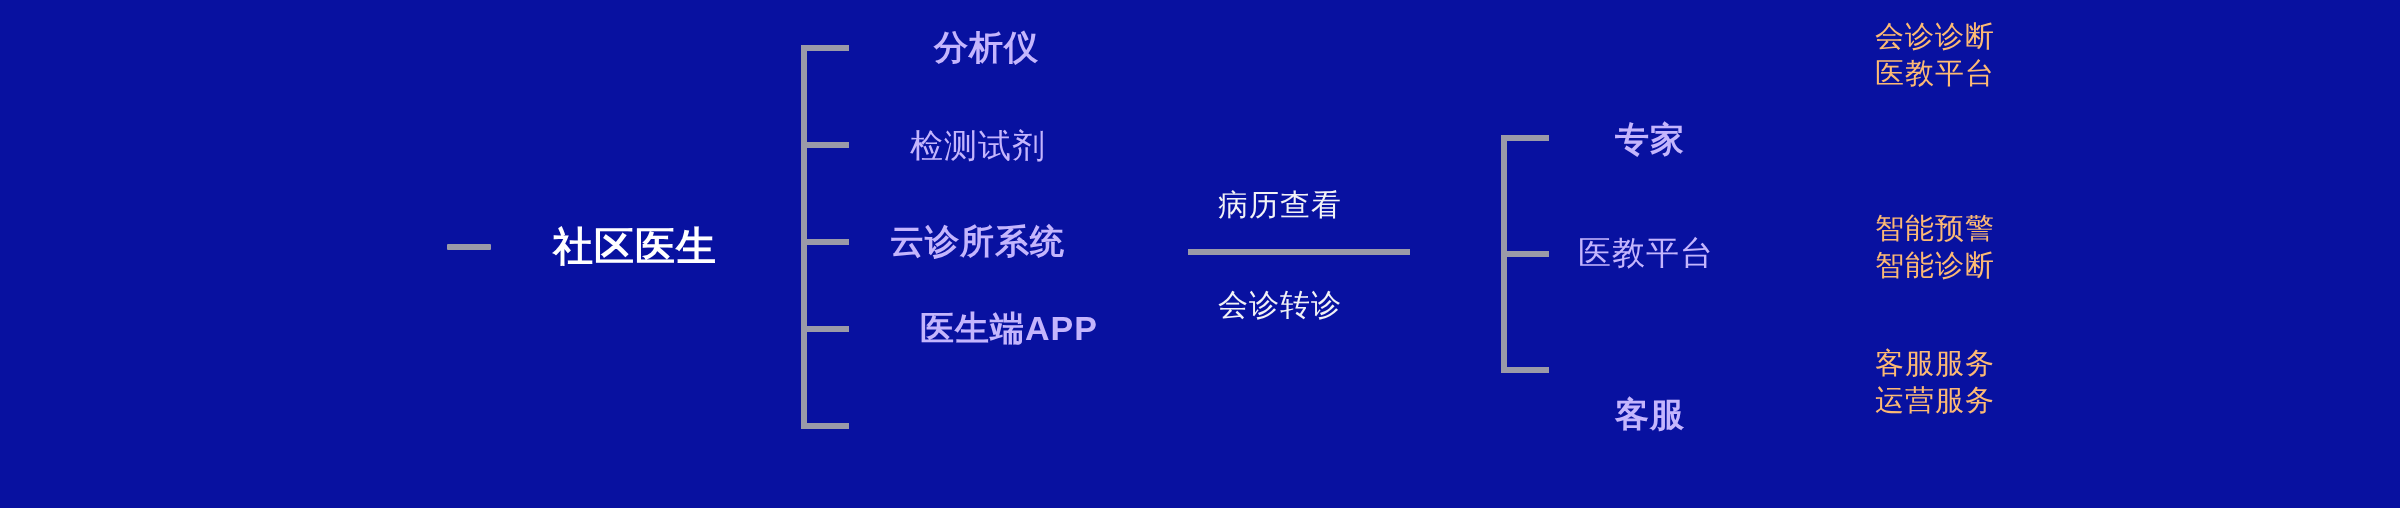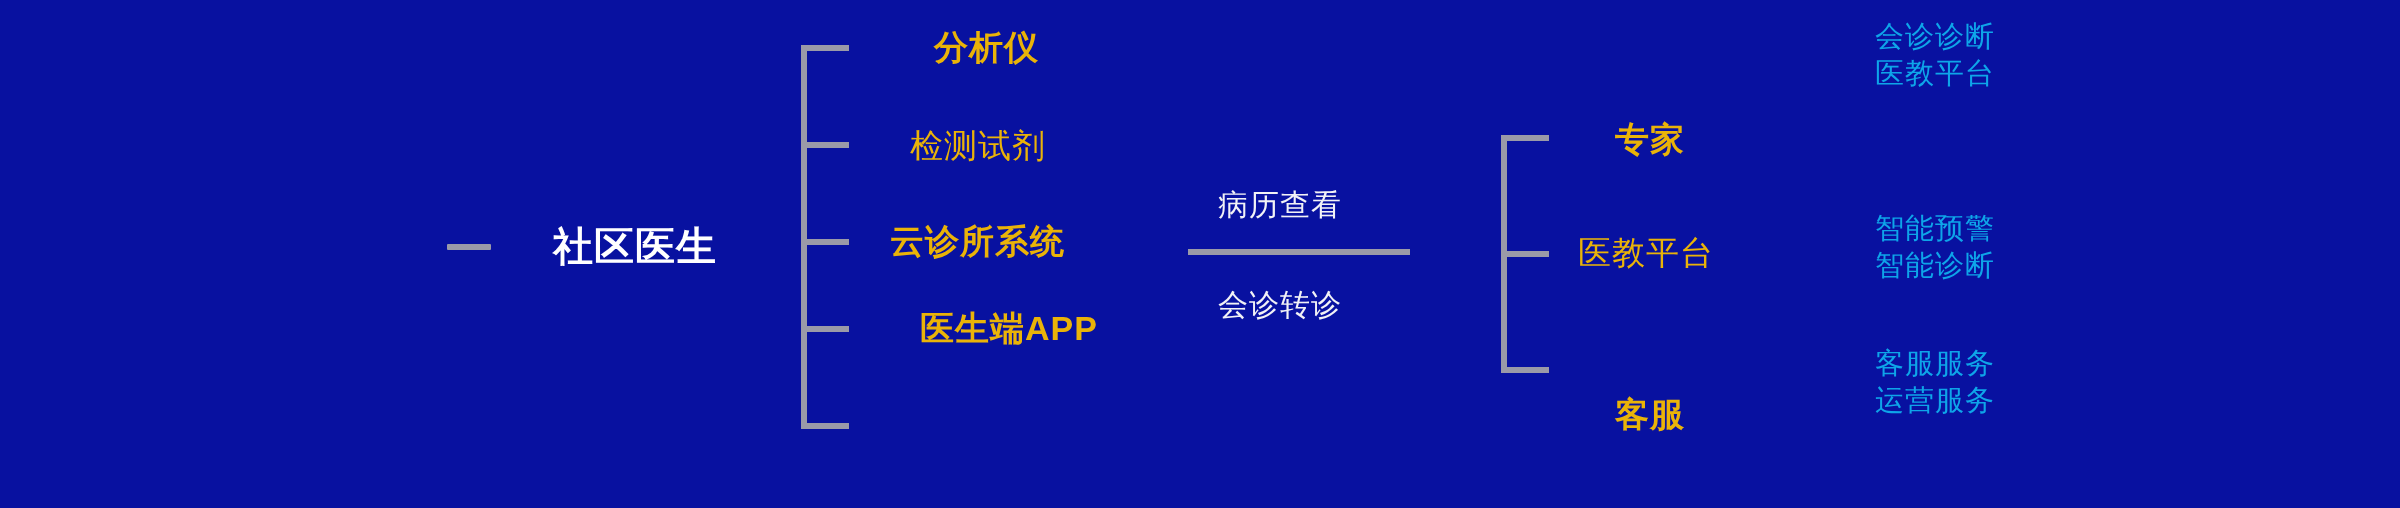--- a/index.html
+++ b/index.html
@@ -57,21 +57,21 @@
   }
   .bracket .tick {
     position: absolute;
     left: 0;
     height: 6px;
     background: #9a9aa8;
   }
 
   
   .green {
-    color: #eab308;
+    color: #c4b5fd;
     font-size: 33px;
     font-weight: normal;
     letter-spacing: 1px;
   }
   .green.strong {
     font-weight: bold;
     font-size: 34px;
   }
 
   
@@ -83,21 +83,21 @@
   }
   .flowline {
     position: absolute;
     background: #9a9aa8;
     height: 6px;
   }
 
   
   .outcome-group {
     position: absolute;
-    color: #0ea5e9;
+    color: #fdba74;
     font-size: 29px;
     line-height: 1.28;
     text-align: center;
     letter-spacing: 1px;
     white-space: nowrap;
   }
   .outcome-group div {
     white-space: nowrap;
   }
 </style>

